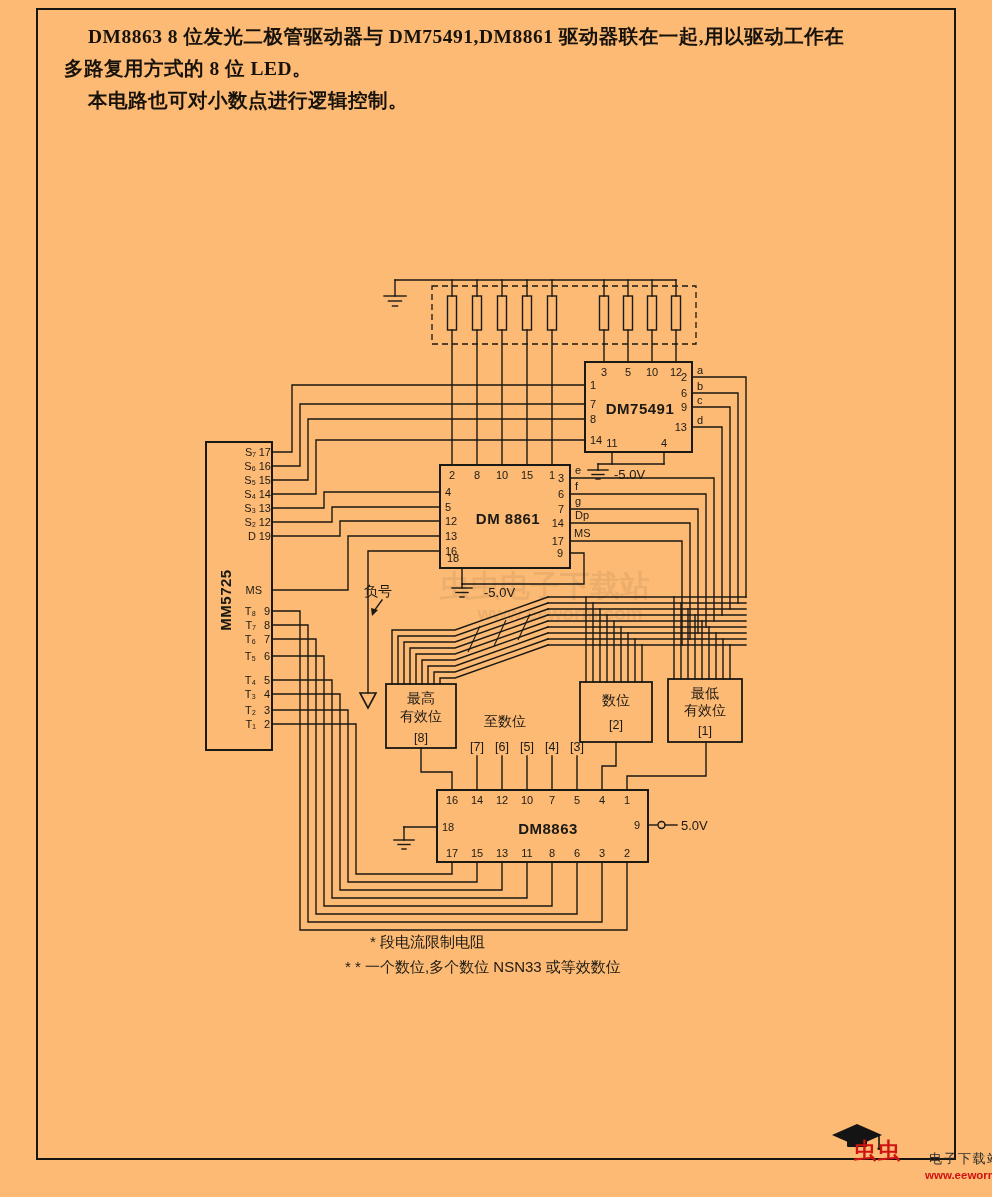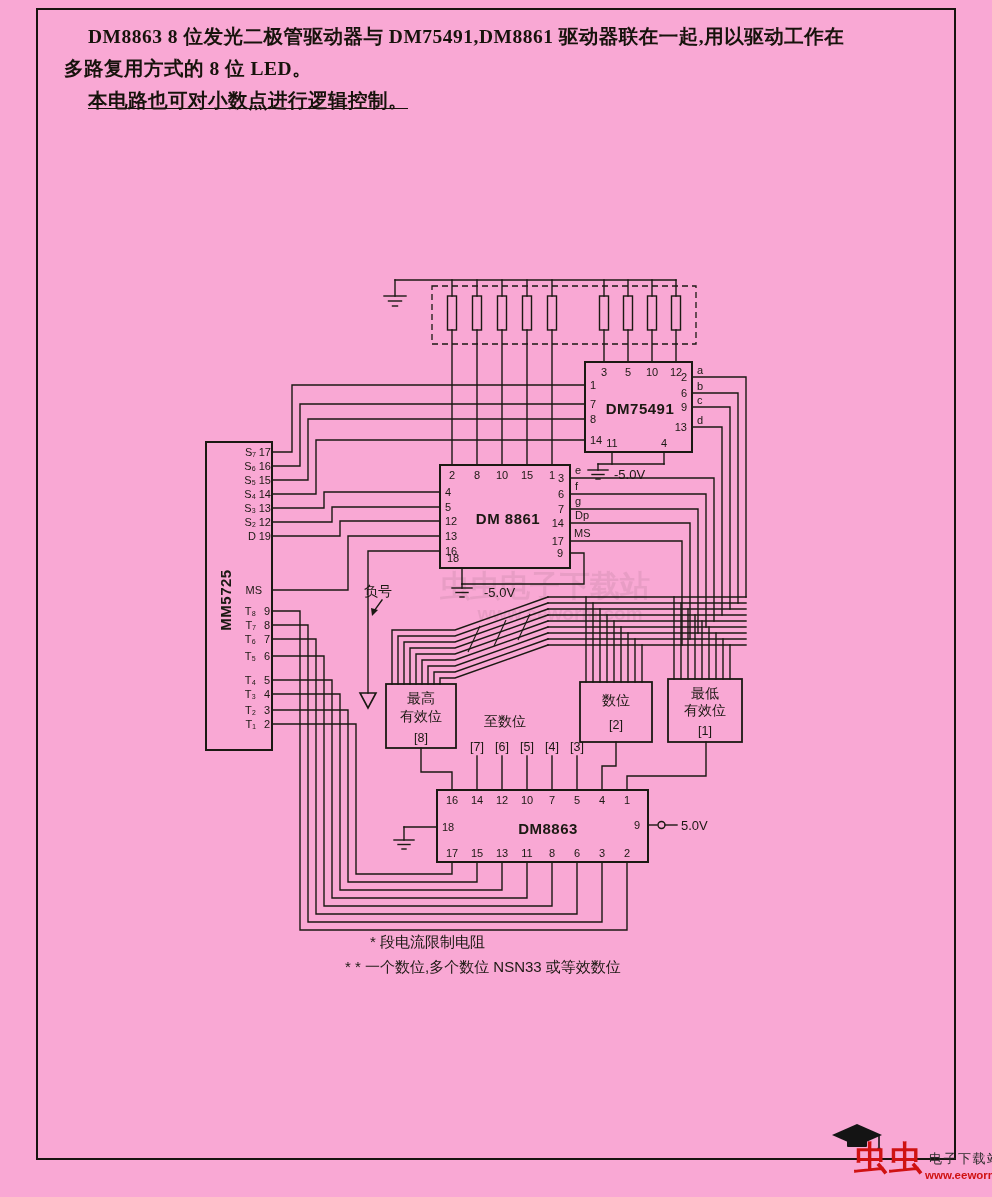--- a/index.html
+++ b/index.html
@@ -1,16 +1,16 @@
 <!DOCTYPE html>
 <html><head>
 <meta charset="utf-8">
 <style>
   html,body{margin:0;padding:0;background:#e9e8e4;}
-  #stage{position:relative;width:992px;height:1197px;background:#f9a8d4;overflow:hidden;
+  #stage{position:relative;width:992px;height:1197px;background:#fdba74;overflow:hidden;
          font-family:"Liberation Sans","DejaVu Sans",sans-serif;color:#1b1913;}
   #frame{position:absolute;left:36px;top:8px;width:916px;height:1148px;border:2.5px solid #181510;}
   .para{position:absolute;font-family:"Liberation Serif","DejaVu Serif",serif;font-size:19.5px;
         font-weight:600;color:#17130c;letter-spacing:.5px;white-space:nowrap;}
   svg{position:absolute;left:0;top:0;}
   .w{fill:none;stroke:#1b1913;stroke-width:1.4;stroke-linecap:square;}
   .thin{fill:none;stroke:#1b1913;stroke-width:1.1;}
   .dash{fill:none;stroke:#1b1913;stroke-width:1.3;stroke-dasharray:6 4;}
   .box{fill:none;stroke:#1b1913;}
   text{font-family:"Liberation Sans","DejaVu Sans",sans-serif;fill:#1b1913;}
@@ -19,33 +19,33 @@
   .lbl{font-size:15px;font-weight:bold;letter-spacing:.5px;}
   .cn{font-size:14px;}
   .sup{font-size:13px;}
   .tag{font-size:12.5px;}
   .note{font-size:15px;}
   .mid{text-anchor:middle;}
   .end{text-anchor:end;}
   .ghost text{opacity:.07;font-weight:bold;}
   
   #wm{position:absolute;left:832px;top:1122px;width:160px;height:75px;}
-  #wm .brand{position:absolute;left:22px;top:14px;font-size:33px;font-weight:bold;color:#cf1212;letter-spacing:2px;}
+  #wm .brand{position:absolute;left:22px;top:14px;font-size:22px;font-weight:bold;color:#cf1212;letter-spacing:2px;}
   #wm .site{position:absolute;left:97px;top:28px;font-size:13px;color:#2b2b2b;letter-spacing:1.5px;white-space:nowrap;}
   #wm .url{position:absolute;left:93px;top:47px;font-size:11.5px;font-weight:bold;color:#cf1212;white-space:nowrap;}
 </style>
 </head>
 <body>
 
 <div id="stage">
   <div id="frame"></div>
 
   <div class="para" style="left:88px;top:23px;">DM8863 8 位发光二极管驱动器与 DM75491,DM8861 驱动器联在一起,用以驱动工作在</div>
   <div class="para" style="left:44px;top:55px;margin-left:20px;">多路复用方式的 8 位 LED。</div>
-  <div class="para" style="left:88px;top:87px;text-decoration:underline;">本电路也可对小数点进行逻辑控制。</div>
+  <div class="para" style="left:88px;top:87px;">本电路也可对小数点进行逻辑控制。</div>
 
   <svg width="992" height="1197" viewBox="0 0 992 1197">
 
     <g class="ghost">
       <text class="mid" x="545" y="596" font-size="30">虫虫电子下载站</text>
       <text class="mid" x="560" y="620" font-size="19">www.eeworm.com</text>
     </g>
 
     <g>
       <path class="w" d="M395 280 H676"></path>

